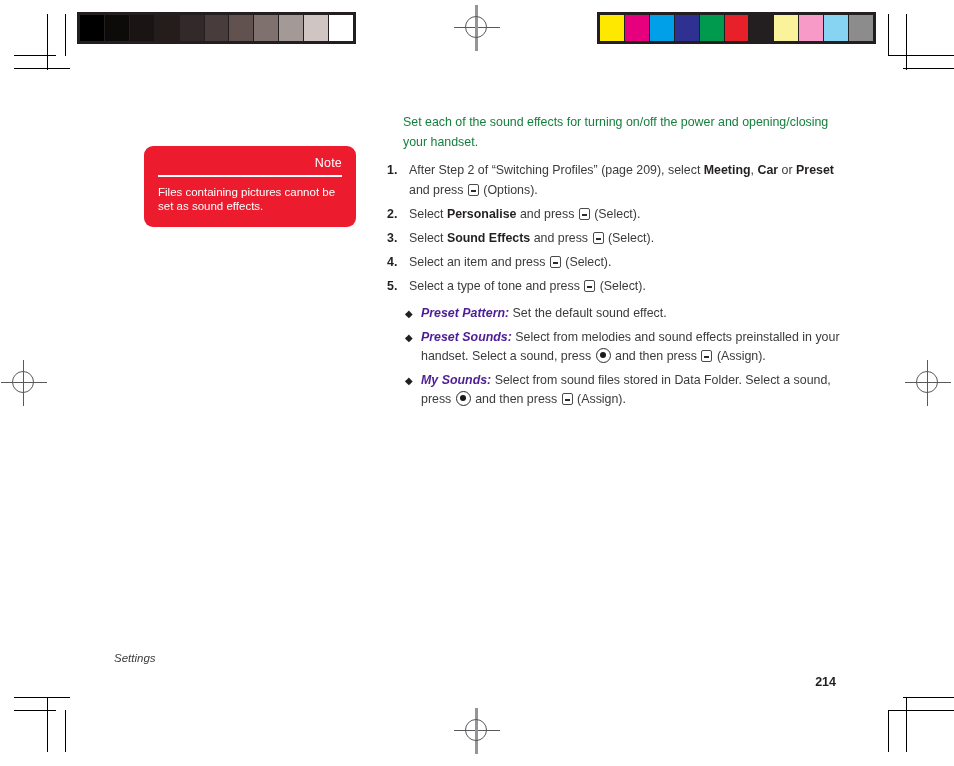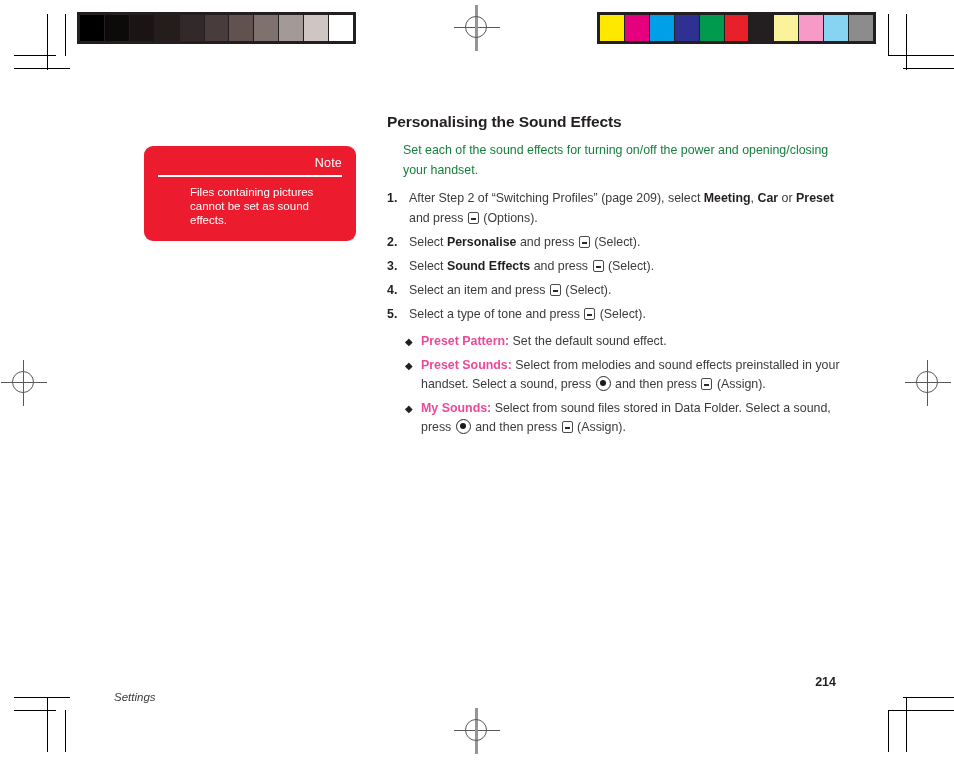--- a/index.html
+++ b/index.html
@@ -107,21 +107,20 @@
   }
   .note-rule {
     height: 2px;
     background: #ffffff;
     margin: 4px 0 8px 0;
   }
   .note-text {
     color: #ffffff;
     font-size: 11.5px;
     line-height: 14px;
-    margin-left: 32px;
   }
 
   
   .main-col {
     position: absolute;
     left: 387px;
     top: 112px;
     width: 455px;
   }
   .page-title {
@@ -178,21 +177,22 @@
   .bullet-glyph {
     position: absolute;
     left: 0;
     top: 0;
     font-size: 10px;
     line-height: 19px;
     color: #231f20;
   }
   .bullet-term {
     font-weight: bold;
-    color: #ec4899;
+    color: #4c1d95;
+    font-style: italic;
   }
 
   b, .bold { font-weight: bold; color: #231f20; }
 
   
   .key-soft {
     display: inline-block;
     width: 11px;
     height: 12px;
     border: 1px solid #4a4a4c;
@@ -236,21 +236,20 @@
   }
 
   
   .footer-label {
     position: absolute;
     left: 114px;
     top: 652px;
     font-size: 11.5px;
     font-style: italic;
     color: #3b3b3d;
-    margin-top: 39px;
   }
   .footer-page {
     position: absolute;
     right: 118px;
     top: 651px;
     font-size: 12.5px;
     font-weight: bold;
     color: #231f20;
     margin-top: 24px;
   }
@@ -329,21 +328,20 @@
       <div class="patch" style="background: rgb(140, 140, 140);"></div>
     </div>
 
   <div class="note-box">
     <div class="note-title">Note</div>
     <div class="note-rule"></div>
     <div class="note-text">Files containing pictures cannot be set as sound effects.</div>
   </div>
 
   <div class="main-col">
-    <h1 class="page-title">Personalising the Sound Effects</h1>
     <p class="lead">Set each of the sound effects for turning on/off the power and opening/closing your handset.</p>
     <ol class="steps" id="steps-list">
         <li class="step"><span class="step-num">1.</span><span>After Step 2 of “Switching Profiles” (page 209), select <b>Meeting</b>, <b>Car</b> or <b>Preset</b> and press <span class="key-soft"></span> (Options).</span></li>
         <li class="step"><span class="step-num">2.</span><span>Select <b>Personalise</b> and press <span class="key-soft"></span> (Select).</span></li>
         <li class="step"><span class="step-num">3.</span><span>Select <b>Sound Effects</b> and press <span class="key-soft"></span> (Select).</span></li>
         <li class="step"><span class="step-num">4.</span><span>Select an item and press <span class="key-soft"></span> (Select).</span></li>
         <li class="step"><span class="step-num">5.</span><span>Select a type of tone and press <span class="key-soft"></span> (Select).</span></li>
       </ol>
     <ul class="bullets" id="bullets-list">
         <li class="bullet"><span class="bullet-glyph">◆</span><span><span class="bullet-term">Preset Pattern:</span> Set the default sound effect.</span></li>

